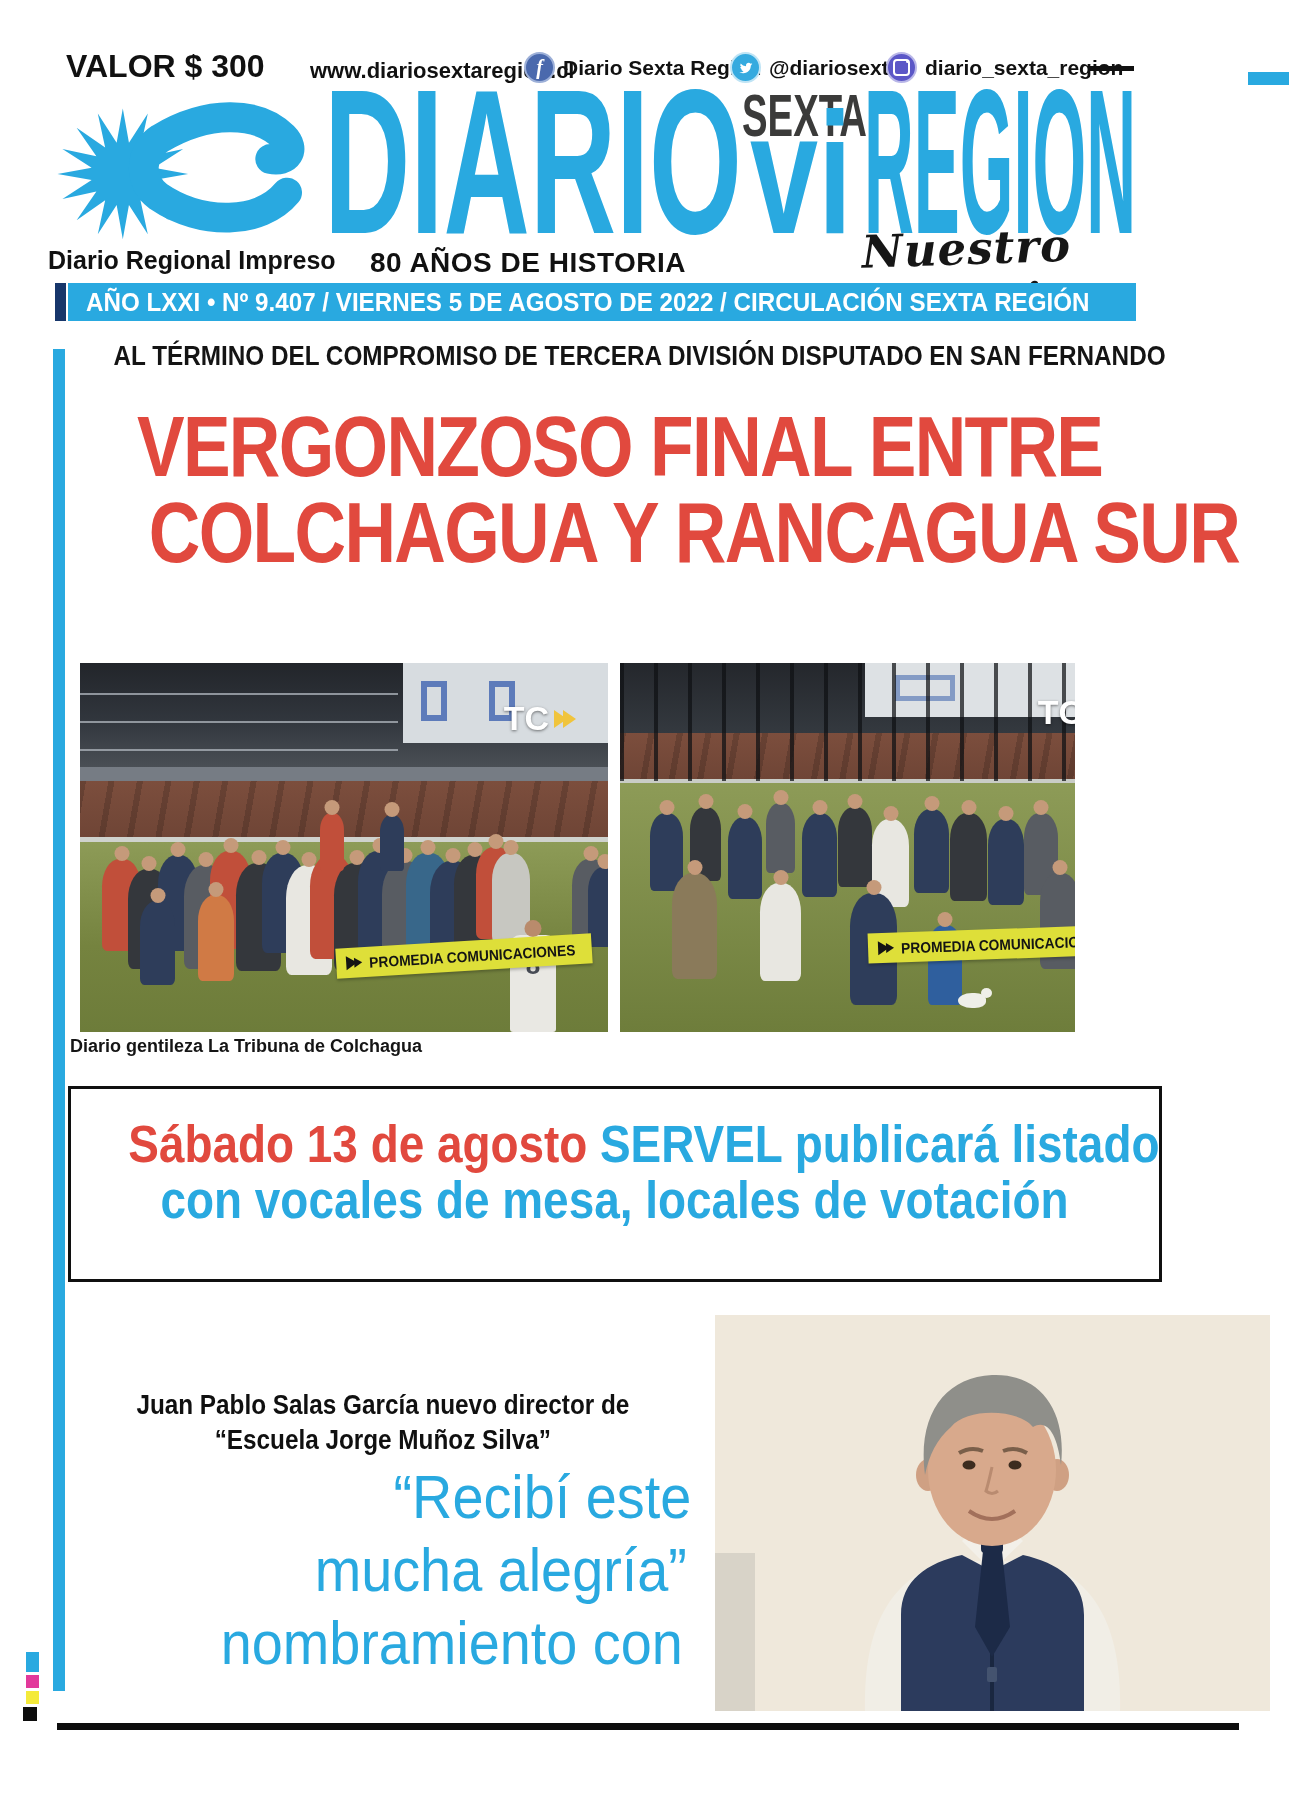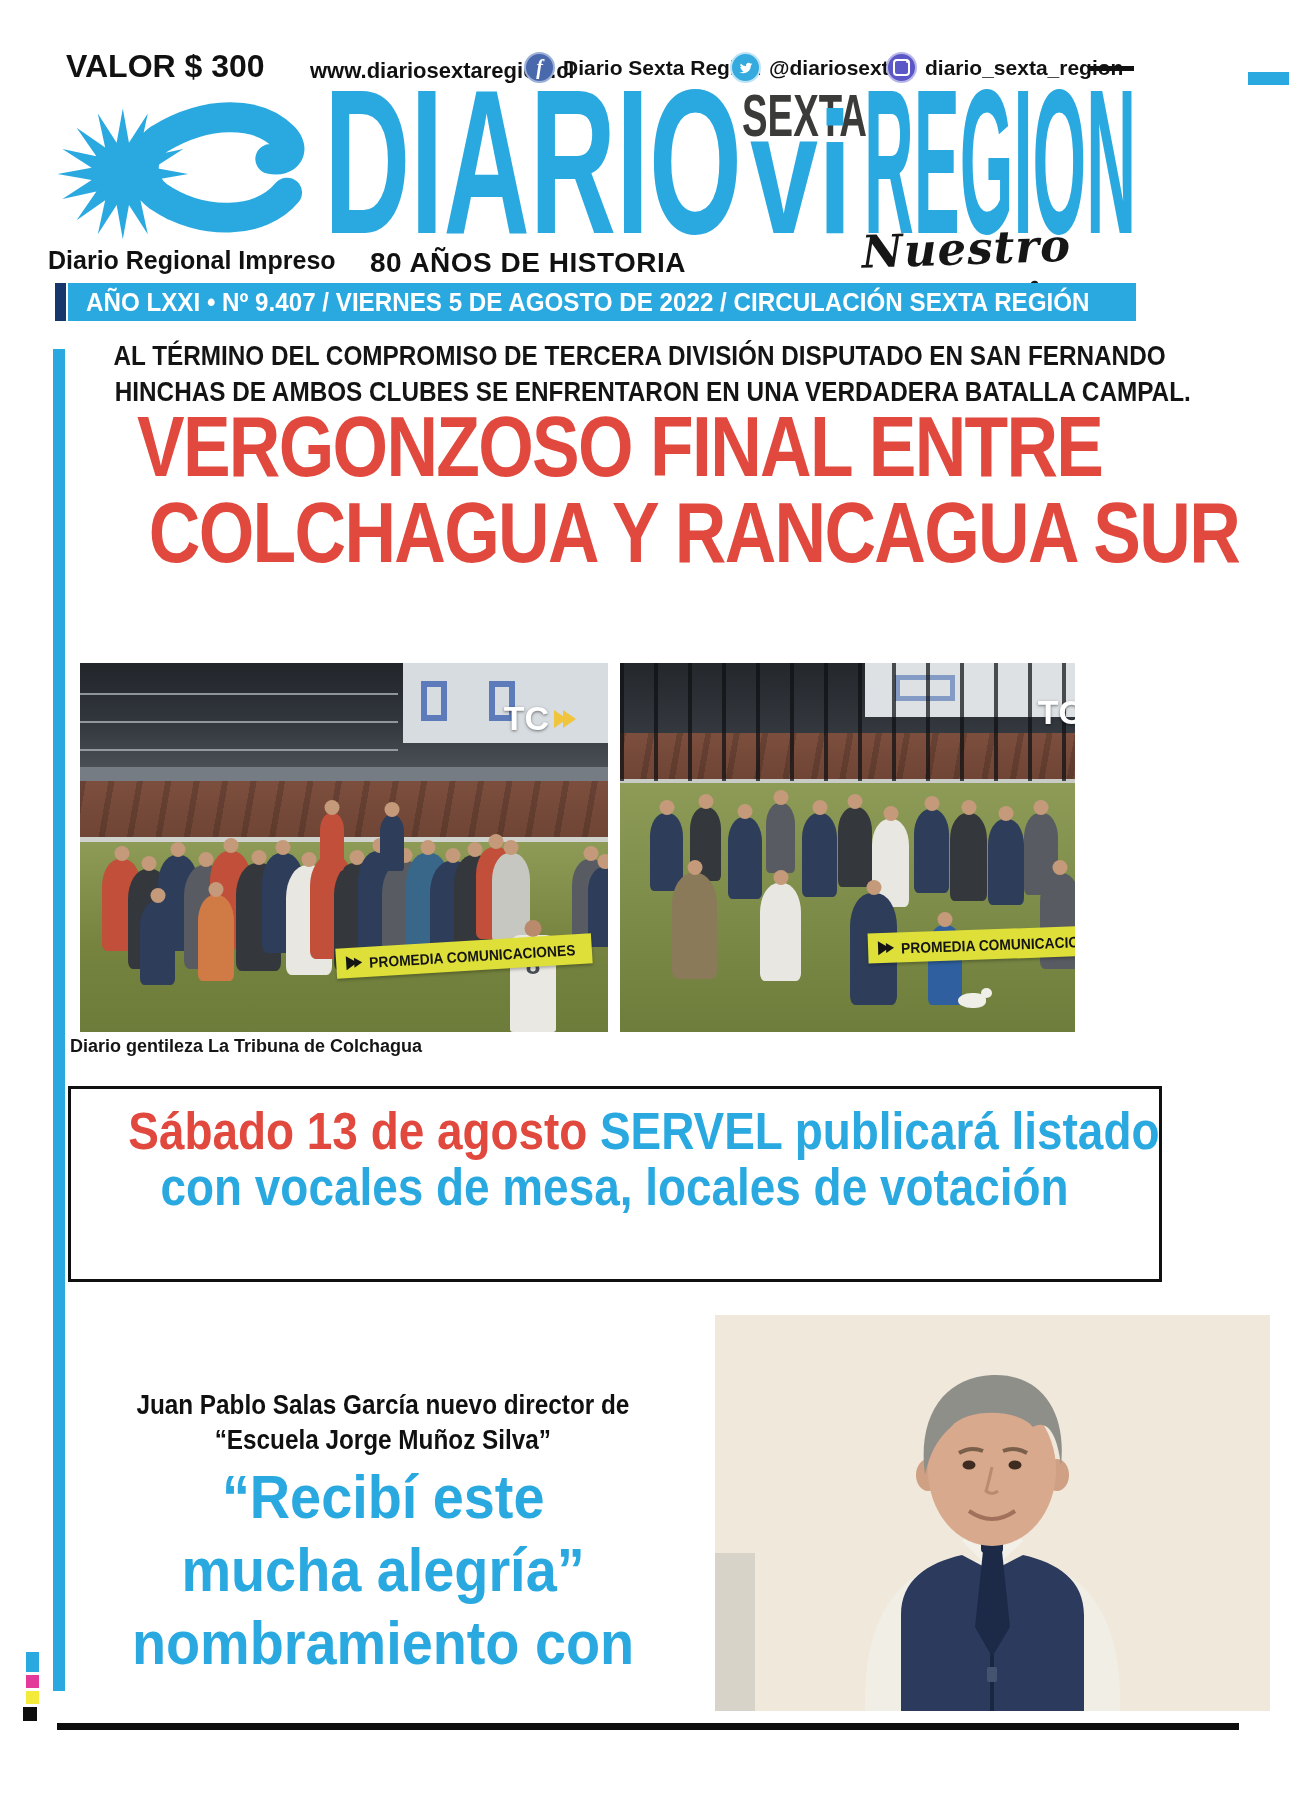--- a/index.html
+++ b/index.html
@@ -93,30 +93,30 @@
   .player8::before{content:'';position:absolute;top:-15px;left:50%;transform:translateX(-50%);
                    width:17px;height:17px;border-radius:50%;background:#b98b6c;}
   .jersey-num{font-size:26px;font-weight:bold;color:#474c55;line-height:60px;}
   .dog{position:absolute;left:338px;top:330px;width:28px;height:15px;background:#efefe8;border-radius:50% 40% 40% 50%;z-index:5;}
   .dog::before{content:'';position:absolute;right:-6px;top:-5px;width:11px;height:10px;border-radius:50%;background:#efefe8;}
 
   .caption{left:70px;top:1036px;font-size:18px;font-weight:bold;color:#151515;}
 
   
   .servel-box{left:68px;top:1086px;width:1094px;height:196px;border:3px solid #101010;background:#fff;
-              box-sizing:border-box;text-align:center;padding-top:15px;}
+              box-sizing:border-box;text-align:center;padding-top:28px;}
   .sv-line{font-size:51px;font-weight:bold;line-height:56px;}
   .sv-red{color:var(--headline-red);}
   .sv-cyan{color:var(--brand-cyan);}
   .gap{display:inline-block;width:14px;}
 
   
   .dir-heading{left:75px;top:1388px;width:615px;text-align:center;font-size:27px;font-weight:bold;line-height:35px;color:#101010;}
-  .dir-quote{left:58px;top:1460px;width:650px;text-align:center;color:var(--brand-cyan);
-             font-size:62px;font-weight:bold;line-height:73px;}
+  .dir-quote{left:58px;top:1460px;width:650px;text-align:right;color:var(--brand-cyan);
+             font-size:62px;font-weight:normal;line-height:73px;}
   .portrait{left:715px;top:1315px;width:555px;height:396px;}
 
   
   .left-stripe{left:53px;top:349px;width:12px;height:1342px;background:var(--brand-cyan);}
   .reg{width:13px;height:13px;}
   .reg-c{left:26px;top:1652px;height:20px;background:var(--brand-cyan);}
   .reg-m{left:26px;top:1675px;background:#E2399B;}
   .reg-y{left:26px;top:1691px;background:#F4EA3A;}
   .reg-k{left:23px;top:1707px;width:14px;height:14px;background:#0d0d0d;}
   .bottom-rule{left:57px;top:1723px;width:1182px;height:7px;background:#0d0d0d;}
@@ -172,21 +172,20 @@
   <div class="abs print-label">Diario Regional Impreso</div>
   <div class="abs anniversary">80 AÑOS DE HISTORIA</div>
 
   <div class="abs issue-nub"></div>
   <div class="abs issue-bar">
     <span class="cond-l">AÑO LXXI • Nº 9.407 / VIERNES 5 DE AGOSTO DE 2022 / CIRCULACIÓN SEXTA REGIÓN</span>
   </div>
 
   <div class="abs kicker">
     <div><span class="cond">AL TÉRMINO DEL COMPROMISO DE TERCERA DIVISIÓN DISPUTADO EN SAN FERNANDO</span></div>
-    <div><span class="cond">HINCHAS DE AMBOS CLUBES SE ENFRENTARON EN UNA VERDADERA BATALLA CAMPAL.</span></div>
   </div>
   <div class="abs headline">
     <div><span class="cond">VERGONZOSO FINAL ENTRE</span></div>
     <div><span class="cond">COLCHAGUA Y RANCAGUA SUR</span></div>
   </div>
 
   <div class="abs photo photo1">
     <div class="layer stands1">
       <div class="rail" style="top:30px;"></div>
       <div class="rail" style="top:58px;"></div>

